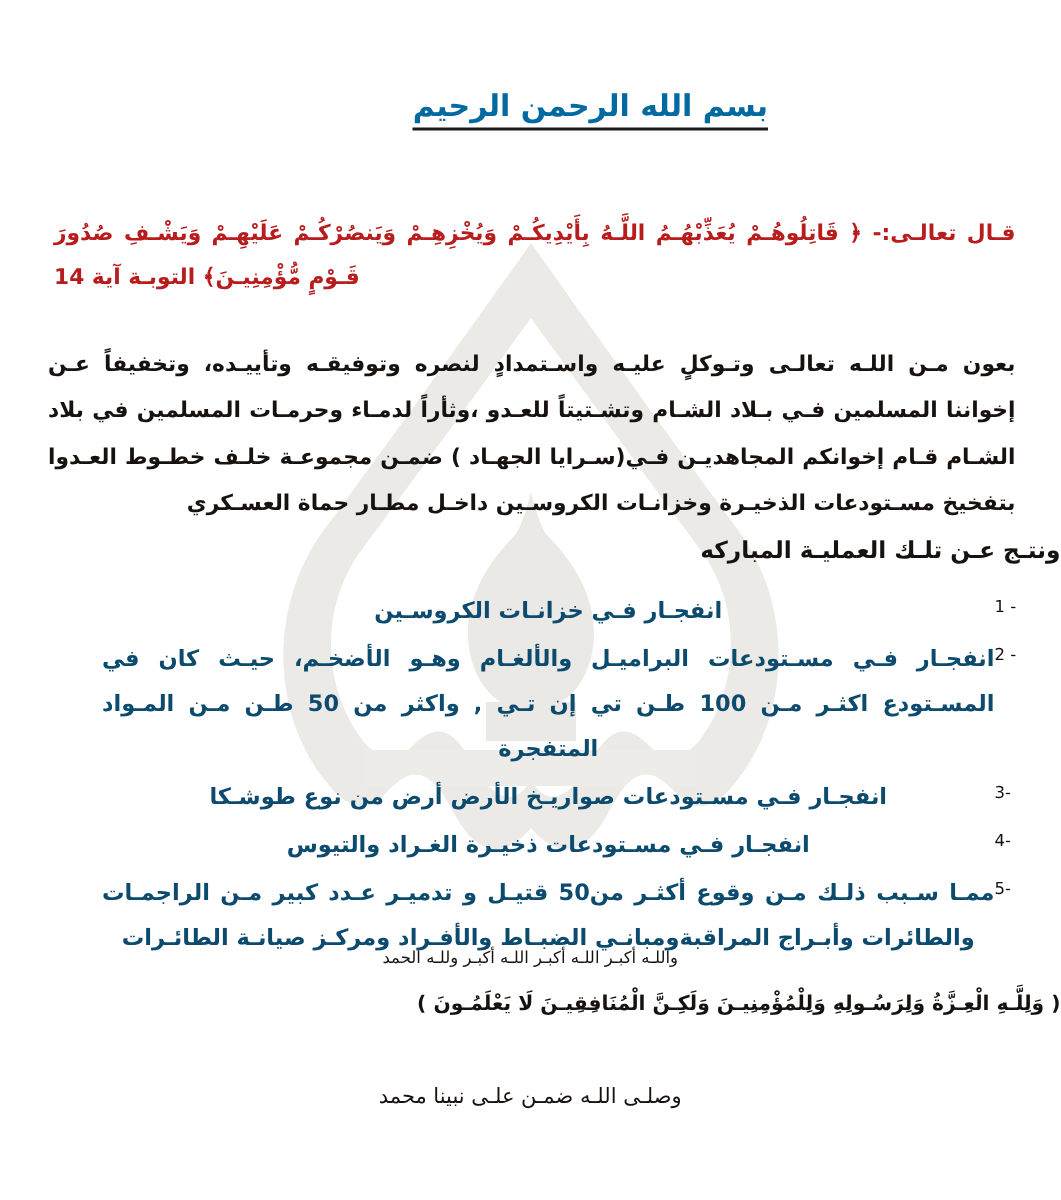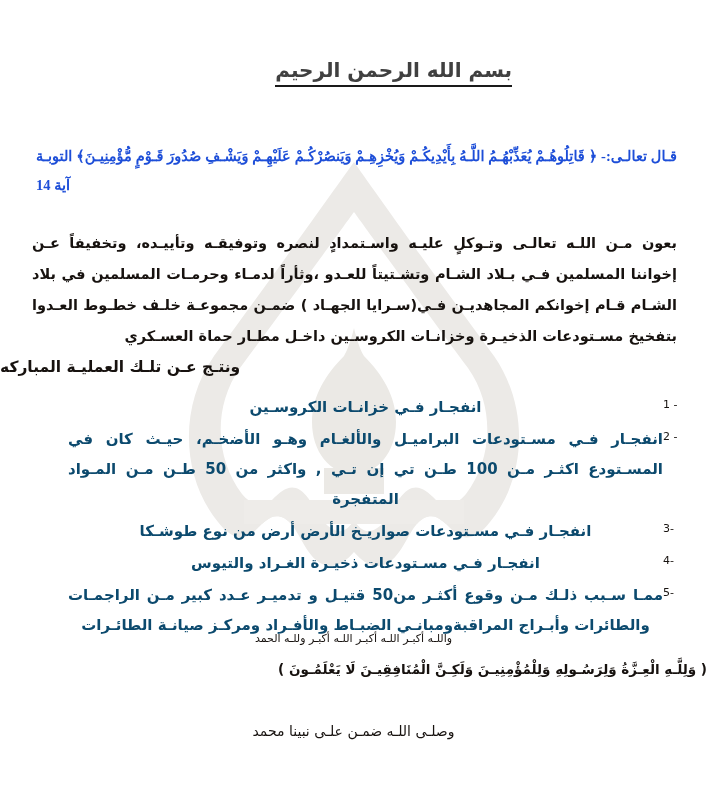--- a/index.html
+++ b/index.html
@@ -45,21 +45,21 @@
     top: 4px;
     width: 100px;
     height: 122px;
   }
   #bismillah {
     position: absolute;
     right: 195px;
     top: 58px;
     font-size: 20px;
     font-weight: 700;
-    color: #404040;
+    color: #0369a1;
     letter-spacing: 2px;
     border-bottom: 2px solid #1a1a1a;
     padding-bottom: 3px;
     white-space: nowrap;
     direction: rtl;
   }
 
   
   #content {
     position: absolute;
@@ -73,23 +73,22 @@
   .verse-block {
     position: absolute;
     right: 30px;
     left: 36px;
     top: 142px;
     text-align: justify;
     text-align-last: left;
     font-size: 14.5px;
     font-weight: 700;
     line-height: 29px;
-    color: #1d4ed8;
+    color: #b91c1c;
     letter-spacing: 0.3px;
-    font-family: Liberation Serif, serif;
   }
   .verse-block .ayah-ref {
     font-weight: 700;
   }
 
   .body-para {
     position: absolute;
     right: 30px;
     left: 32px;
     top: 228px;
@@ -100,21 +99,21 @@
     line-height: 31px;
     color: #17120f;
     letter-spacing: 0.2px;
   }
 
   .result-heading {
     position: absolute;
     right: 0;
     left: 0;
     top: 358px;
-    text-align: left;
+    text-align: right;
     font-size: 15.5px;
     font-weight: 700;
     color: #17120f;
     letter-spacing: 1.4px;
   }
 
   
   #list {
     position: absolute;
     right: 18px;

